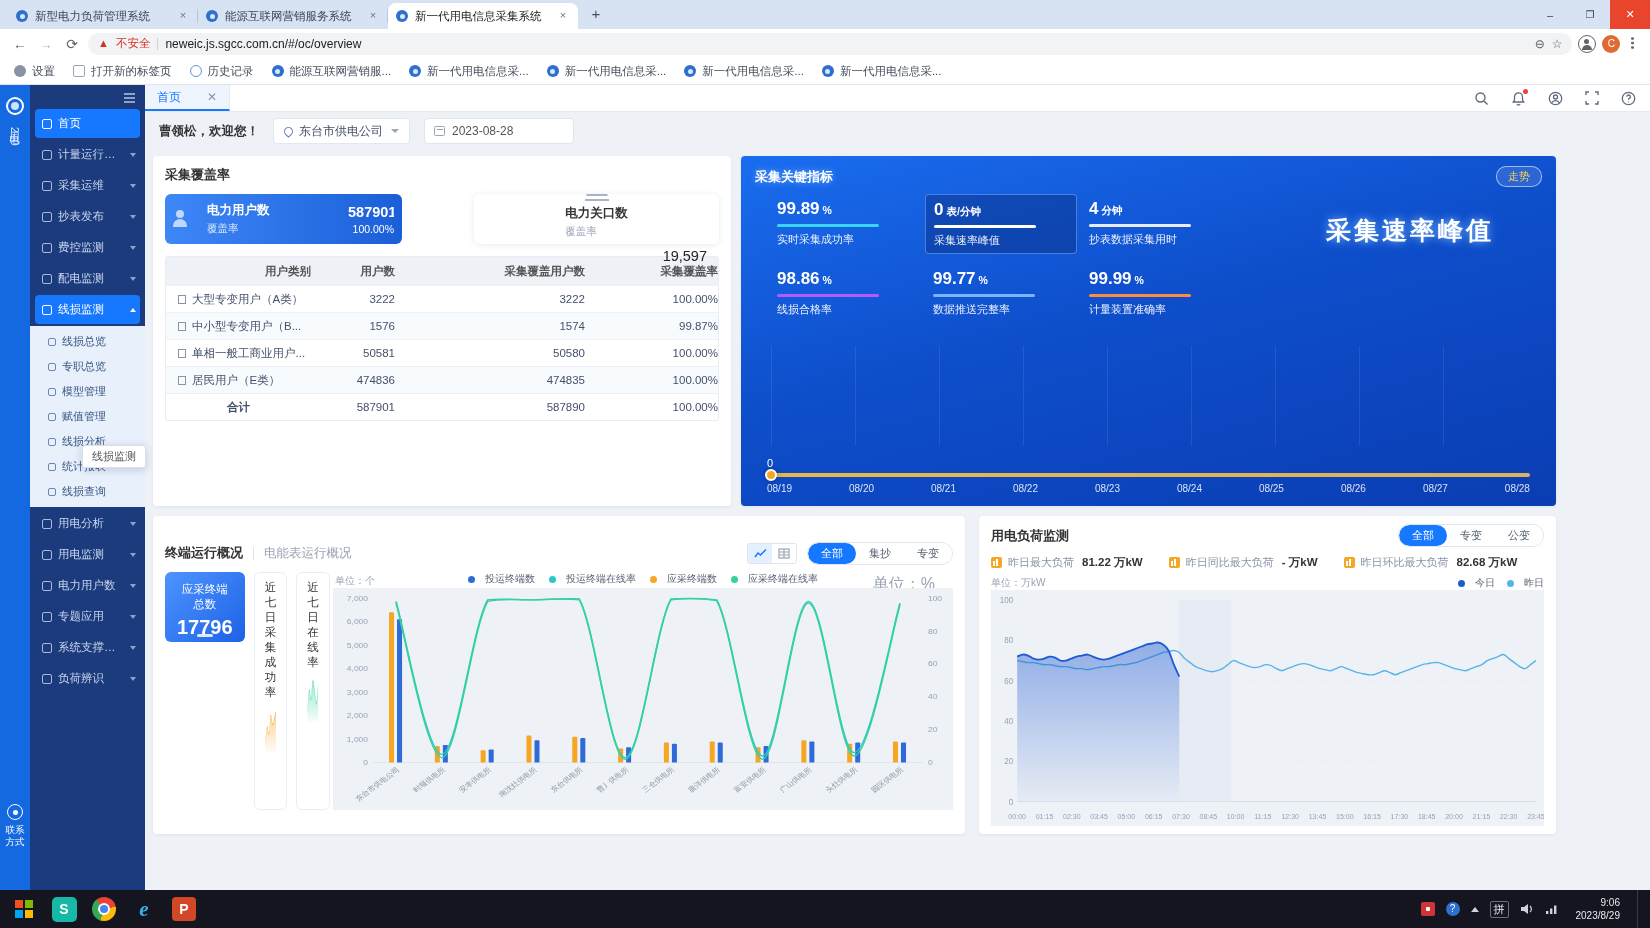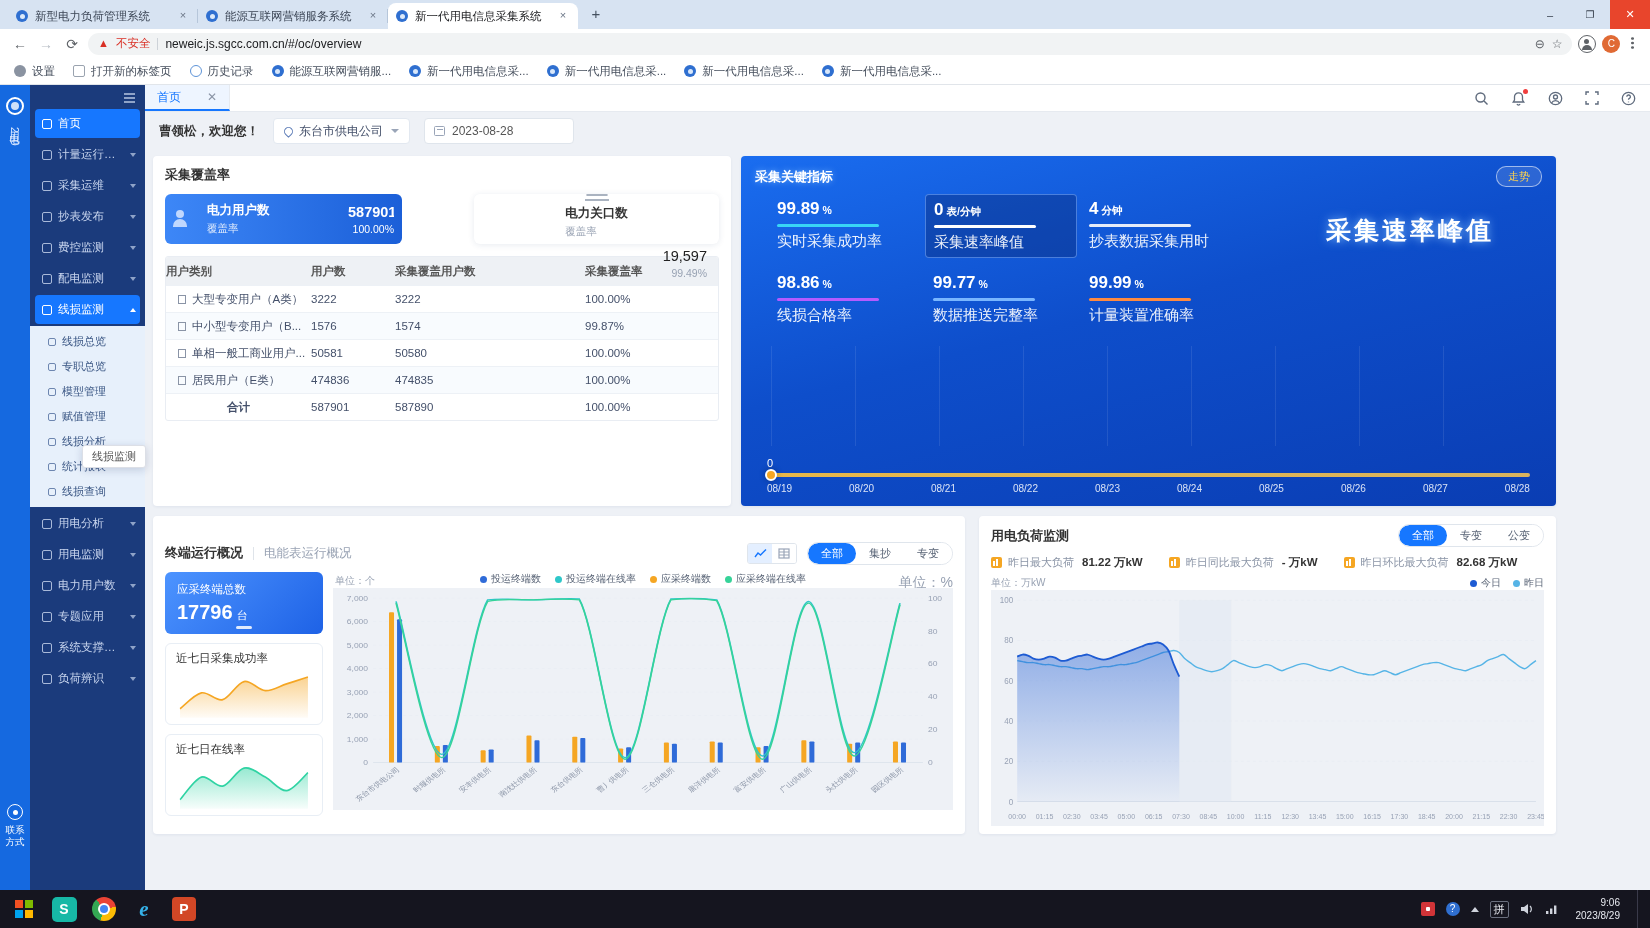--- a/index.html
+++ b/index.html
@@ -115,37 +115,37 @@
   .gift-ic { width:22px; height:20px; border:1.5px solid #aab3c0; border-radius:3px; position:relative; }
   .gift-ic::before { content:""; position:absolute; left:-2px; right:-2px; top:4px; height:1.5px; background:#aab3c0; }
   .ppl-ic { width:26px; height:20px; position:relative; opacity:.9; }
   .ppl-ic::before { content:""; position:absolute; left:3px; top:1px; width:8px; height:8px; border-radius:50%; background:#cfe1ff; }
   .ppl-ic::after { content:""; position:absolute; left:0px; top:10px; width:14px; height:8px; border-radius:7px 7px 0 0; background:#cfe1ff; }
 
   .ctable { margin-top:12px; border:1px solid #e9edf3; border-radius:3px; overflow:hidden; }
   .ct-row { display:grid; grid-template-columns:145px 84px 190px 1fr; align-items:center; height:27px; font-size:11.5px; color:#44506a; border-top:1px solid #edf1f6; }
   .ct-row.head { background:#eef1f5; color:#555; font-weight:bold; height:28px; border-top:none; }
   .ct-row:nth-child(odd):not(.head) { background:#f8fbfe; }
-  .ct-c { text-align:left; }
+  .ct-c { text-align:right; }
   .ct-name { display:flex; align-items:center; gap:6px; padding-left:12px; text-align:left; white-space:nowrap; overflow:hidden; }
   .ti { width:8px; height:9px; border:1.2px solid #8a94a6; flex:none; }
   .ct-row.total .ct-name { justify-content:center; padding-left:0; font-weight:bold; }
 
   
   .p-kpi { flex:1; border-radius:4px; background:linear-gradient(165deg,#1a6df0 0%,#0e4ecb 45%,#0a3db3 100%); color:#fff; position:relative; overflow:hidden; padding:10px 14px; min-width:0; }
   .kpi-head { display:flex; align-items:center; justify-content:space-between; }
   .kpi-title { font-weight:bold; font-size:13px; text-shadow:0 0 6px rgba(130,190,255,.8); }
   .trend-btn { border:1px solid rgba(255,255,255,.55); background:rgba(255,255,255,.12); color:#ffd34d; font-size:11px; padding:2px 11px; border-radius:10px; }
   .kpi-gridlines { position:absolute; left:30px; right:30px; top:190px; bottom:60px; background-image:repeating-linear-gradient(90deg, rgba(255,255,255,.09) 0 1px, transparent 1px 84px); pointer-events:none; }
   .metrics { position:absolute; left:28px; top:38px; display:grid; grid-template-columns:repeat(3,152px); column-gap:4px; row-gap:10px; }
   .metric { padding:5px 8px; }
   .metric .mv { font-size:17px; font-weight:bold; }
   .metric .mu { font-size:10.5px; font-weight:bold; margin-left:3px; }
   .metric .mbar { height:3px; width:102px; border-radius:2px; margin:5px 0 5px; background:#fff; }
-  .metric .ml { font-size:15px; color:rgba(255,255,255,.92); white-space:nowrap; }
+  .metric .ml { font-size:11px; color:rgba(255,255,255,.92); white-space:nowrap; }
   .metric.boxed { background:rgba(8,36,110,.38); border:1px solid rgba(125,175,255,.55); border-radius:4px; }
   .watermark { position:absolute; right:62px; top:58px; font-size:25px; font-weight:bold; letter-spacing:3px; text-shadow:0 0 10px rgba(140,200,255,.9); }
   .kpi-slider { position:absolute; left:26px; right:26px; bottom:12px; }
   .ks-value { font-size:11px; color:#fff; margin-left:0; margin-bottom:4px; }
   .ks-track { height:4px; border-radius:2px; background:linear-gradient(90deg,#e8b84a,#d9b35e); position:relative; }
   .ks-handle { position:absolute; left:-2px; top:-4px; width:12px; height:12px; border-radius:50%; background:#f5a623; border:2.5px solid #ffffff; box-shadow:0 0 6px rgba(0,0,0,.3); }
   .ks-dates { display:flex; justify-content:space-between; margin-top:6px; font-size:10px; color:rgba(255,255,255,.85); }
 
   
   .p-term { width:812px; flex:none; padding:24px 12px; display:flex; flex-direction:column; min-width:0; }
@@ -154,34 +154,34 @@
   .tt-sep { width:1px; height:13px; background:#dfe4ea; margin:0 10px; }
   .tt-inactive { font-size:12.5px; color:#98a2b3; }
   .term-ctrls { margin-left:auto; display:flex; align-items:center; gap:10px; }
   .toggle-group { display:flex; border:1px solid #dfe5ec; border-radius:3px; overflow:hidden; }
   .tg { width:24px; height:19px; display:flex; align-items:center; justify-content:center; background:#fff; color:#9aa5b8; }
   .tg.active { background:#e4efff; color:#1677ff; }
   .pill-group { display:flex; border:1px solid #dfe5ec; border-radius:12px; overflow:hidden; }
   .pill { padding:3px 13px; font-size:11px; color:#5a6577; background:#fff; }
   .pill.active { background:#1677ff; color:#fff; border-radius:12px; }
   .term-body { flex:1; display:flex; gap:10px; margin-top:6px; min-height:0; }
-  .term-left { width:158px; flex:none; display:flex; flex-direction:column; gap:9px; }
+  .term-left { width:158px; flex:none; display:flex; flex-direction:row; gap:9px;text-align:center; }
   .total-card { height:70px; border-radius:6px; background:linear-gradient(135deg,#4d94ff,#1e62e6); color:#fff; padding:10px 12px; position:relative; }
   .total-card .l { font-size:11.5px; }
   .total-card .v { font-size:20px; font-weight:bold; margin-top:4px; }
   .total-card .u { font-size:11px; font-weight:normal; margin-left:4px; }
   .total-card::after { content:""; position:absolute; left:50%; bottom:5px; width:16px; height:3px; margin-left:-8px; background:rgba(255,255,255,.85); border-radius:2px; }
   .spark-card { flex:1; background:#fff; border:1px solid #e8eef5; border-radius:6px; padding:7px 10px 4px; }
   .spark-card .l { font-size:11.5px; color:#333; }
   .spark-card svg { width:100%; height:52px; display:block; margin-top:2px; }
   .term-chart { flex:1; position:relative; min-width:0; }
   .unitL { position:absolute; left:2px; top:2px; font-size:10px; color:#98a2b3; }
-  .unitR { position:absolute; right:0; top:2px; font-size:14px; color:#98a2b3; }
+  .unitR { position:absolute; right:18px; top:2px; font-size:16px; color:#98a2b3; }
   .term-legend { position:absolute; left:0; right:0; top:0; display:flex; justify-content:center; gap:14px; font-size:10px; color:#5a6577; }
-  .lg { display:flex; align-items:center; gap:4px;justify-content:center; }
+  .lg { display:flex; align-items:center; gap:10px;justify-content:center; }
   .lg .dot { width:7px; height:7px; border-radius:50%; background:#999; }
   .term-chart svg.main { position:absolute; left:0; right:0; top:16px; bottom:0; width:100%; height:calc(100% - 16px); }
 
   
   .p-load { flex:1; padding:8px 12px; display:flex; flex-direction:column; min-width:0; }
   .load-head { display:flex; align-items:center; }
   .load-stats { display:flex; gap:26px; margin-top:8px; align-items:center; }
   .lstat { display:flex; align-items:center; gap:6px; font-size:11px; color:#8a94a6; white-space:nowrap; }
   .lstat .ic { width:11px; height:11px; border-radius:2px; background:#f5a623; position:relative; flex:none; }
   .lstat .ic::after { content:""; position:absolute; left:2px; bottom:2px; width:2px; height:5px; background:#fff; box-shadow:3px 0 0 #fff, 3px -2px 0 #fff; }

